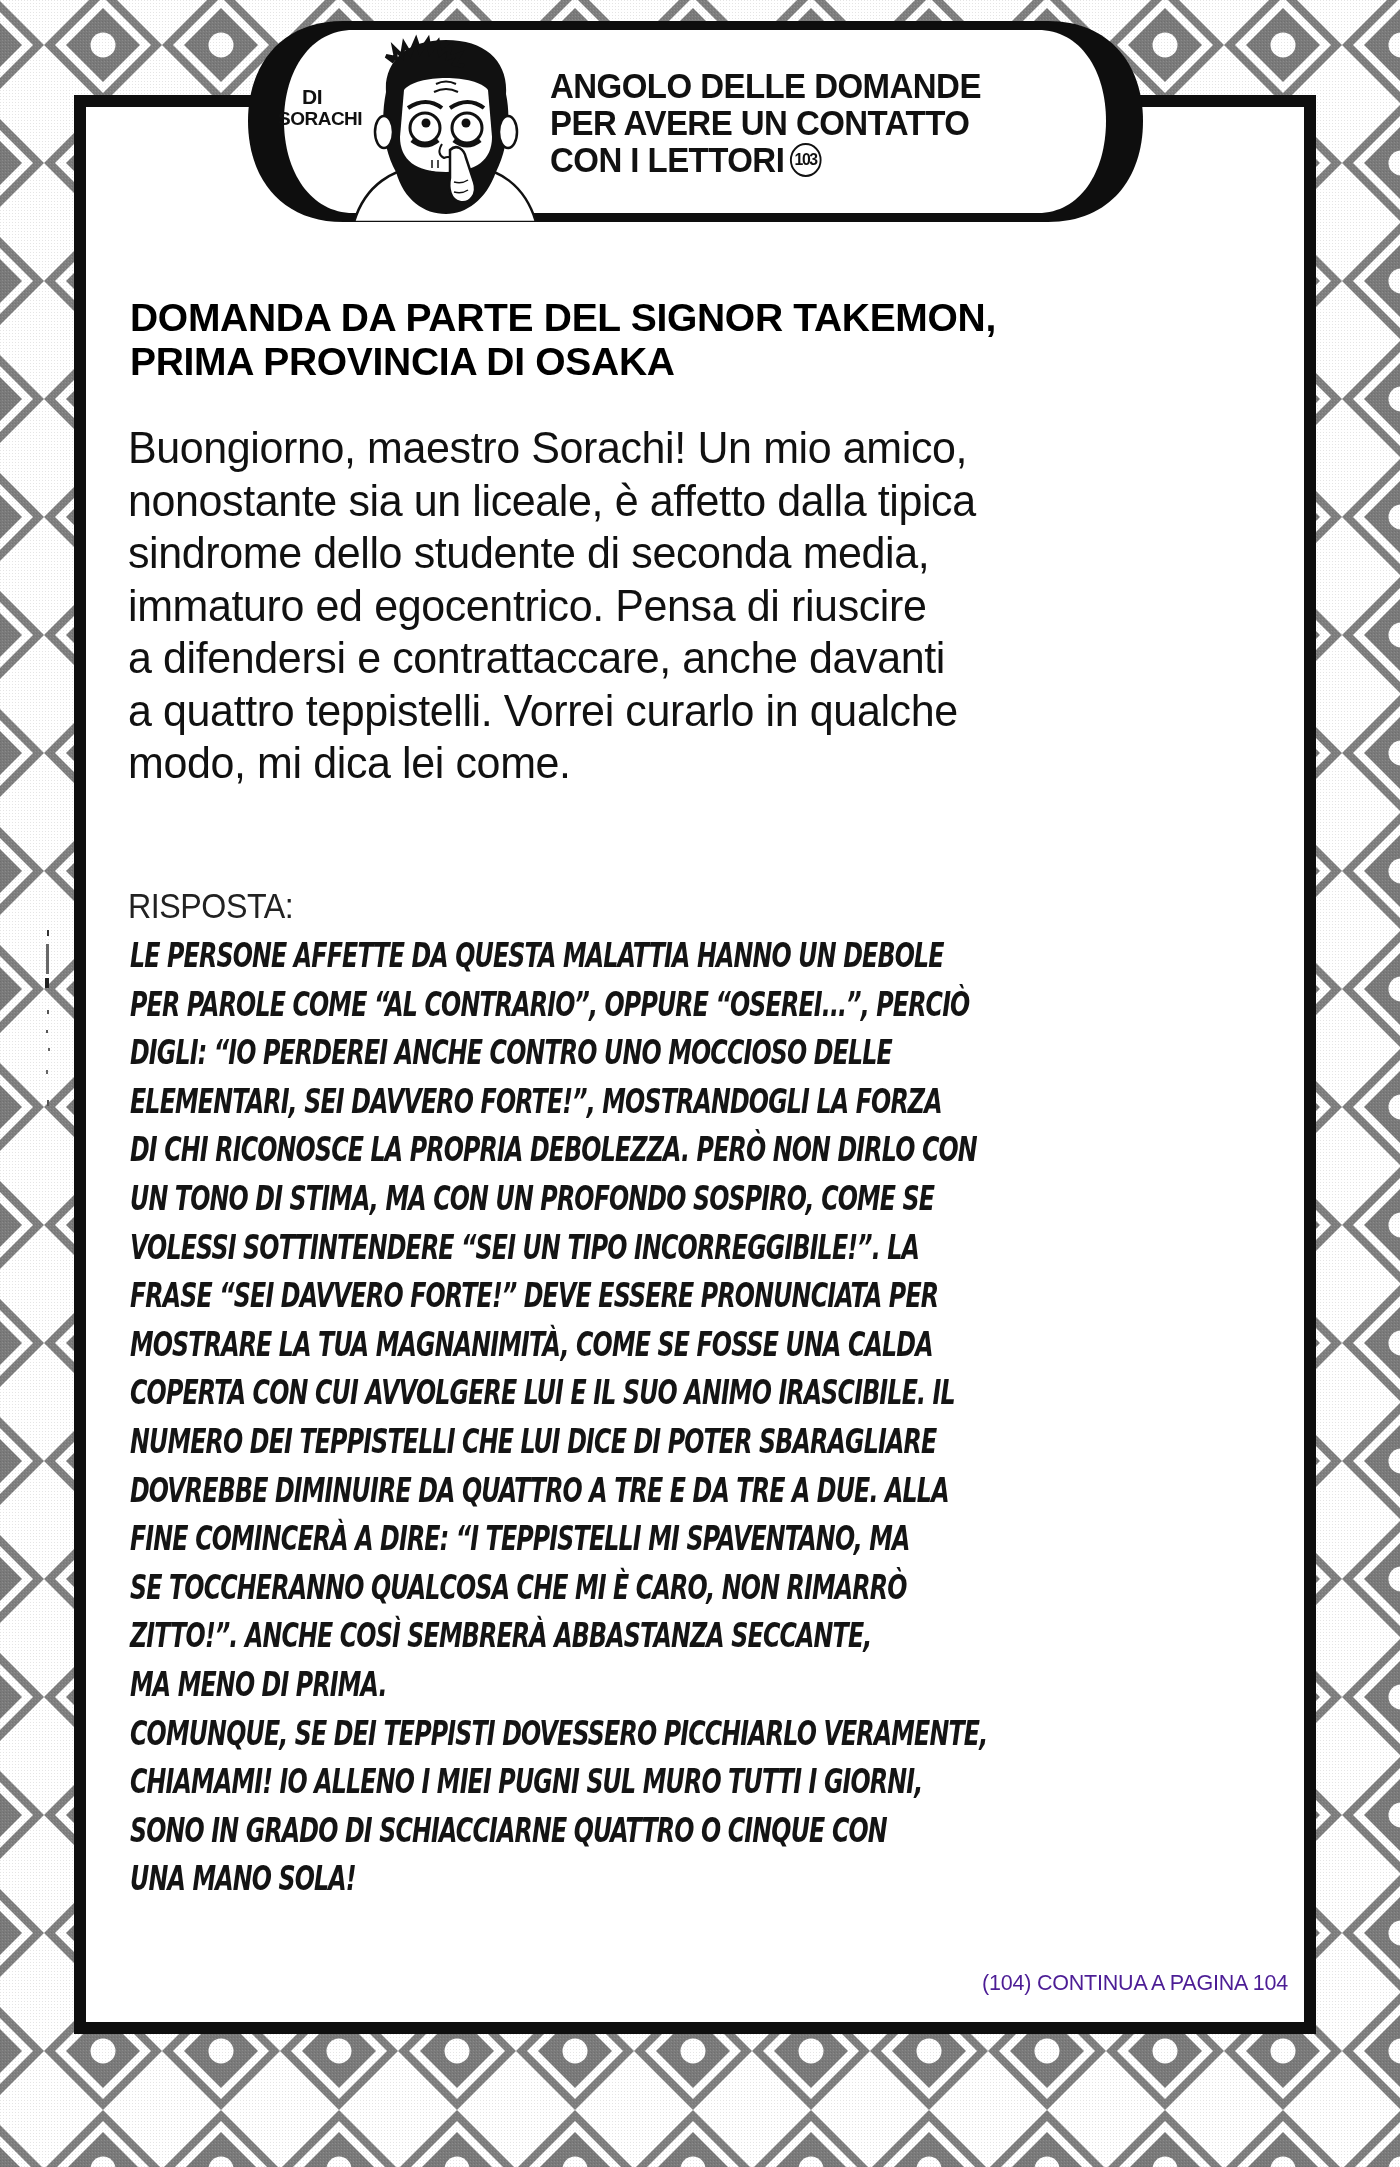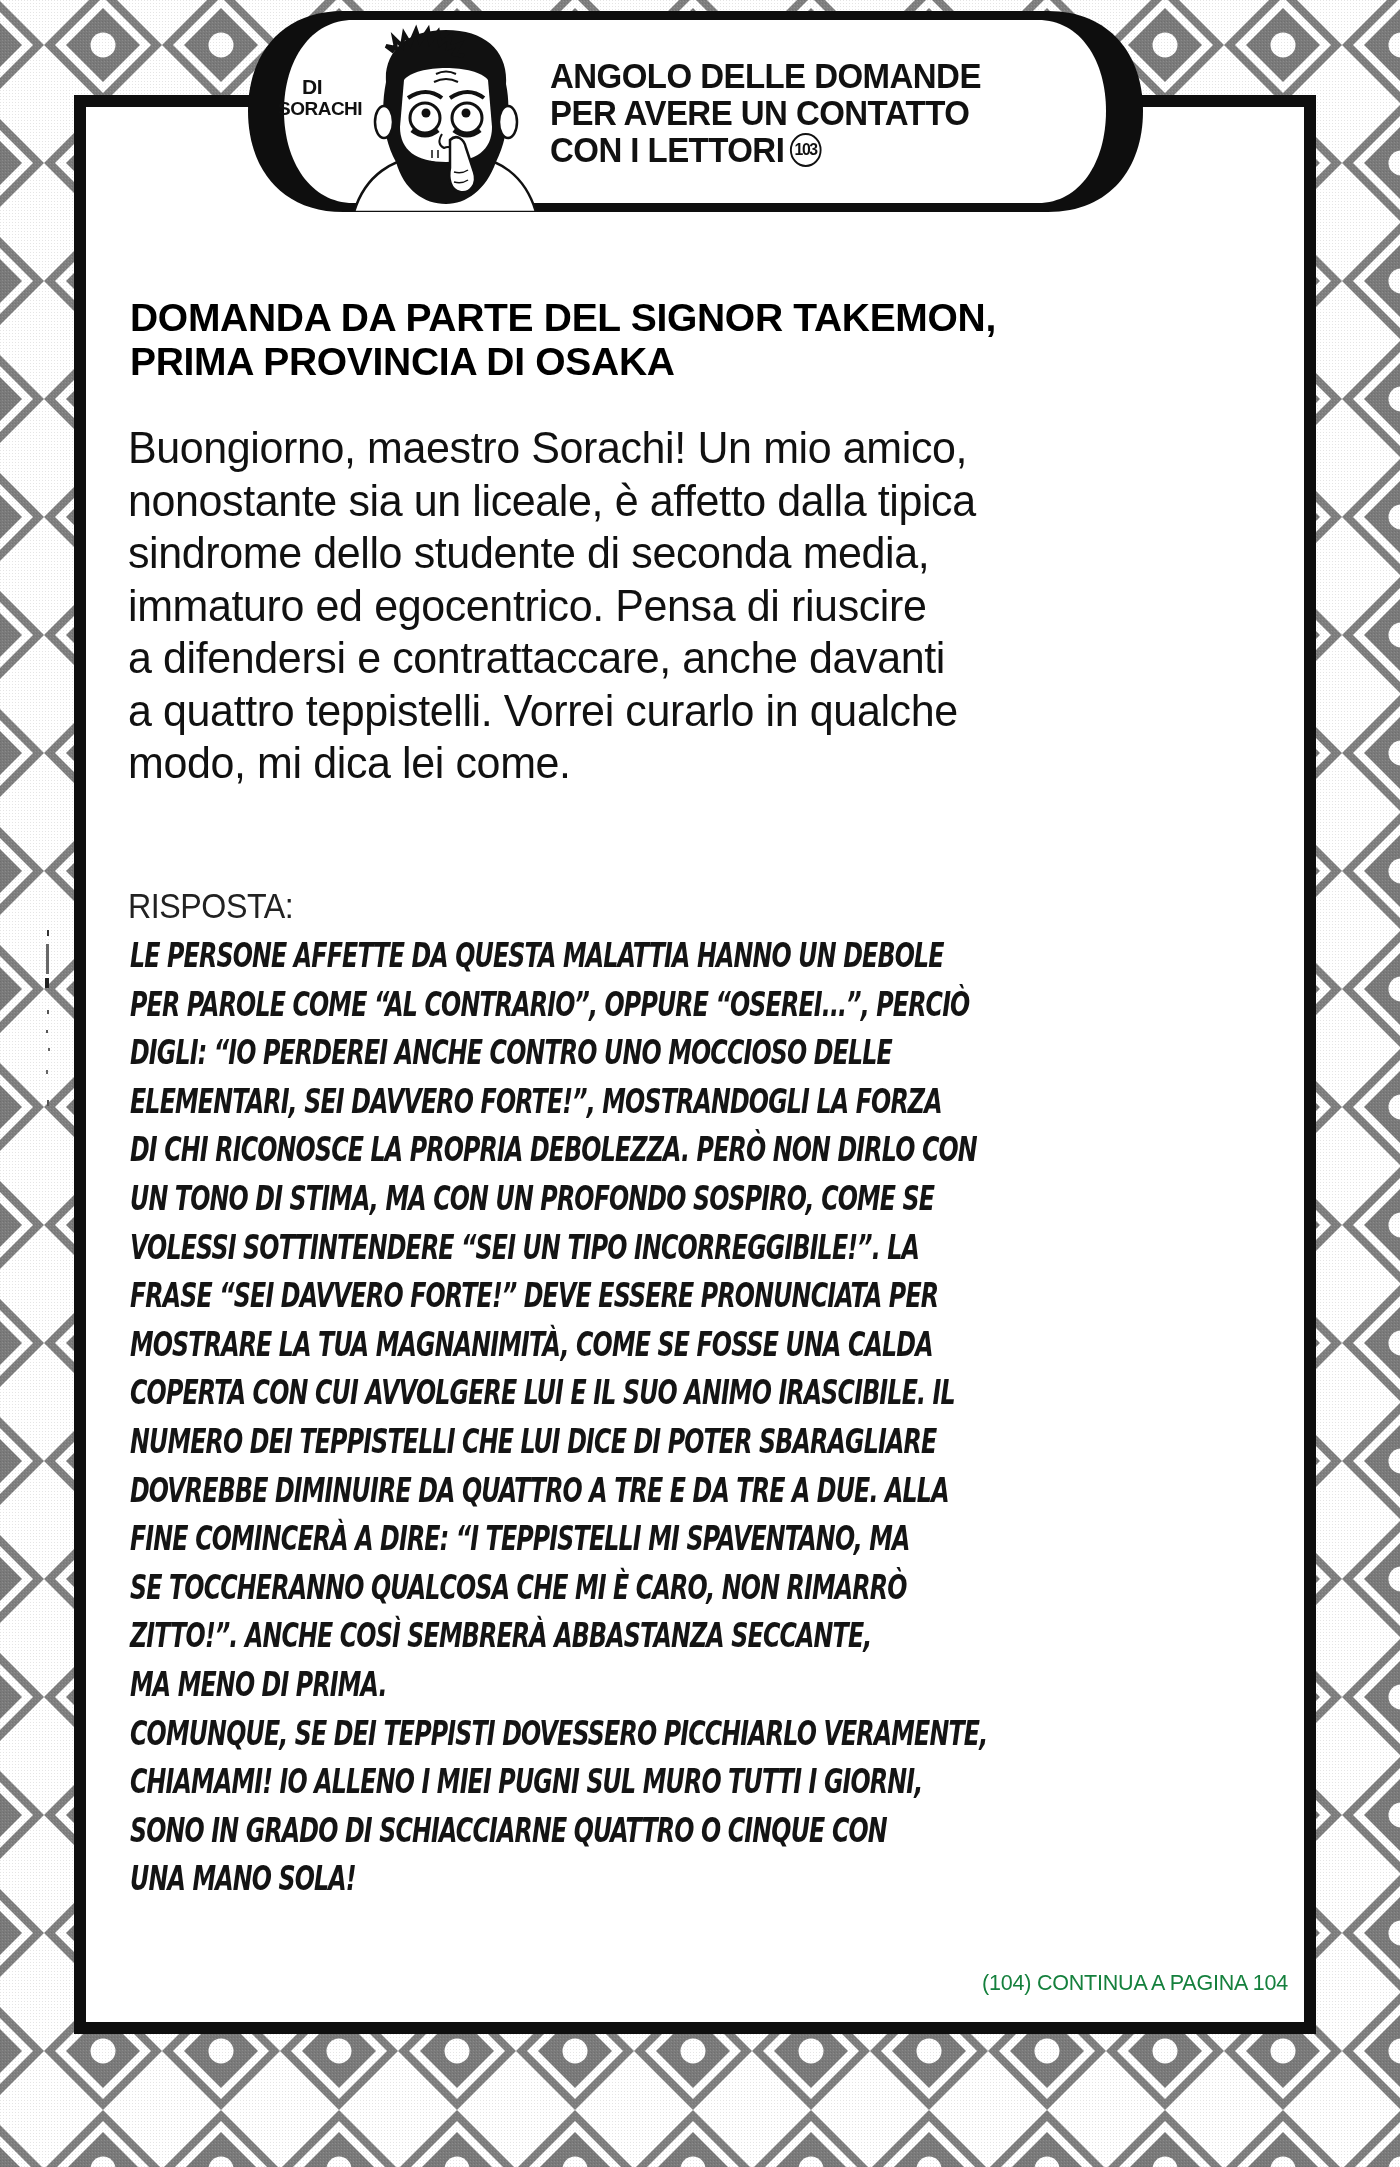--- a/index.html
+++ b/index.html
@@ -20,21 +20,21 @@
     position: absolute;
     left: 74px; top: 95px;
     width: 1218px; height: 1915px;
     border: 12px solid #0e0e0e;
     background: #ffffff;
   }
 
   
   .banner {
     position: absolute;
-    left: 248px; top: 10px;
+    left: 248px; top: 20px;
     width: 895px; height: 203px;
     z-index: 5;
     text-decoration: underline;
   }
   .banner svg.capsule { position: absolute; left: 0; top: 0; }
   .banner .byline {
     position: absolute; left: 30px; top: 66px; width: 68px;
     text-align: center;
     font-family: "Liberation Sans Narrow", "Liberation Sans", sans-serif;
     font-weight: 700; font-size: 19px; line-height: 22px;
@@ -86,21 +86,21 @@
     font-size: 33px; line-height: 48.6px;
     color: #141414;
     letter-spacing: -1.2px;
     transform: scaleX(0.72); transform-origin: left top;
     text-transform: uppercase;
   }
   .answer-body div { white-space: nowrap; }
 
   .footer-note {
     position: absolute; right: 112px; top: 1970px;
-    font-size: 21.5px; line-height: 26px; color: #15803d;
+    font-size: 21.5px; line-height: 26px; color: #4c1d95;
     letter-spacing: -0.2px;
   }
 
   .scan-noise {
     position: absolute; left: 40px; top: 930px; width: 16px; height: 200px;
   }
 </style>
 </head>
 <body>
 

